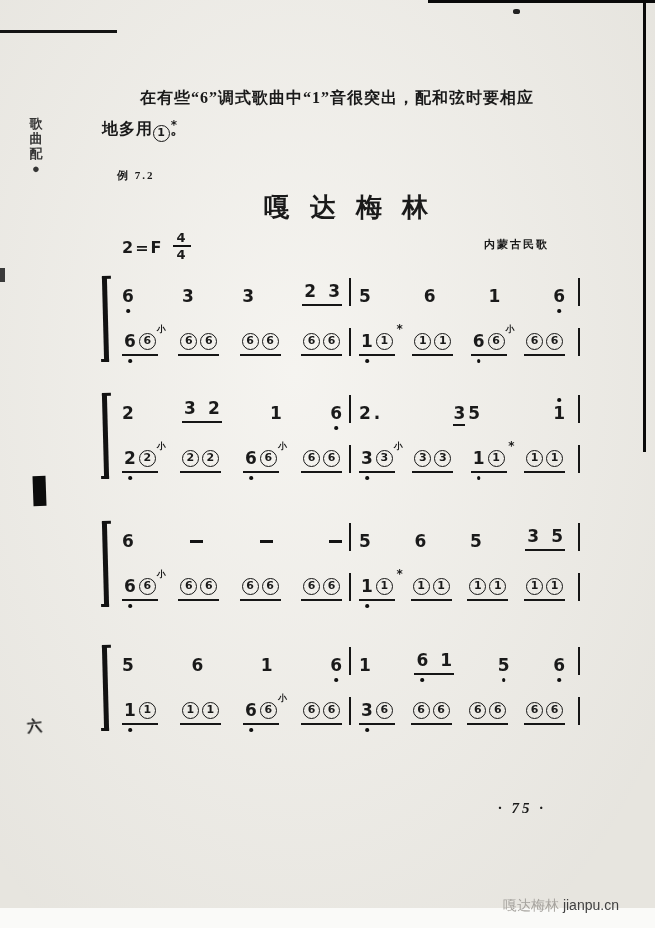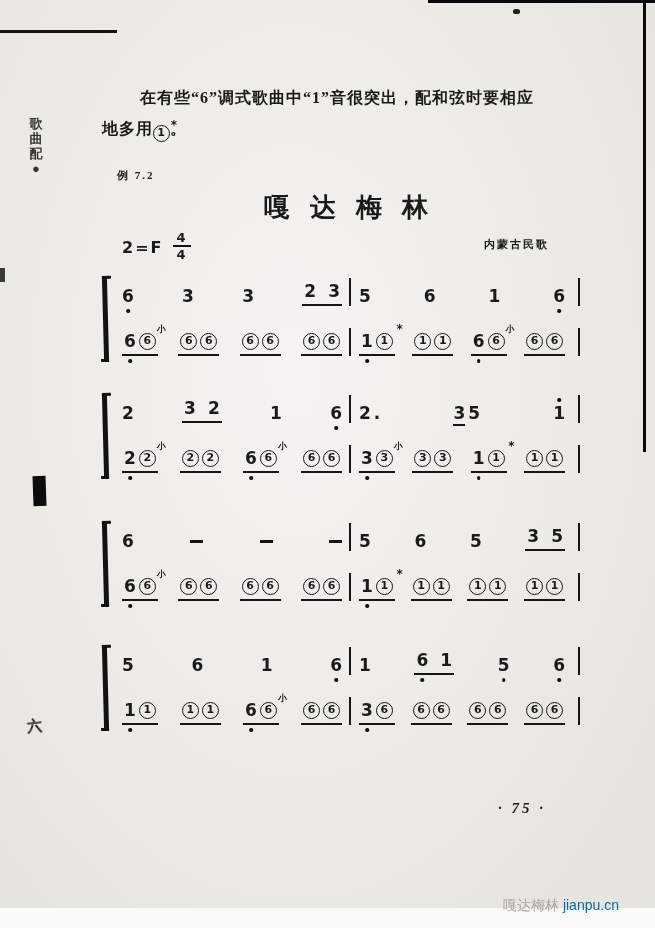--- a/index.html
+++ b/index.html
@@ -404,16 +404,16 @@
           </div>
           <div class="bar mid"></div>
           <div class="bar end"></div>
         </div>
       </div>
     </div>
 
   <div class="pagenum">· 75 ·</div>
   <div class="bottomstrip"></div>
   <div class="watermark">
-    <span style="color: rgb(166, 163, 158);">嘎达梅林 </span><span style="color: #0369a1;">jianpu.cn</span>
+    <span style="color: rgb(166, 163, 158);">嘎达梅林 </span><span style="color: #404040;">jianpu.cn</span>
   </div>
 
 </div>
 
 </body></html>

